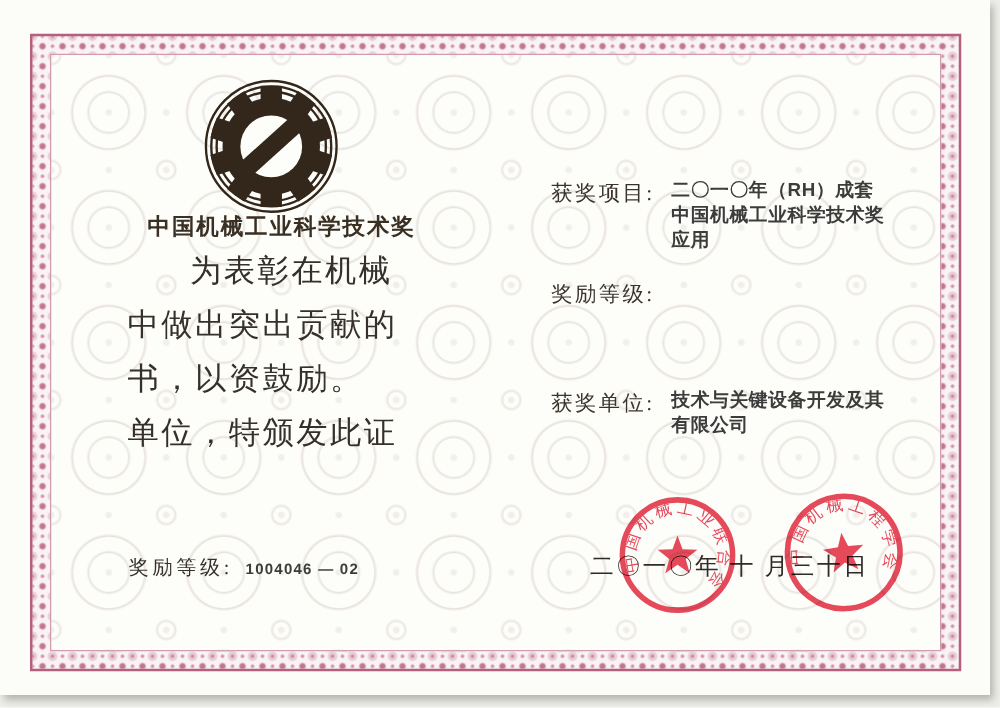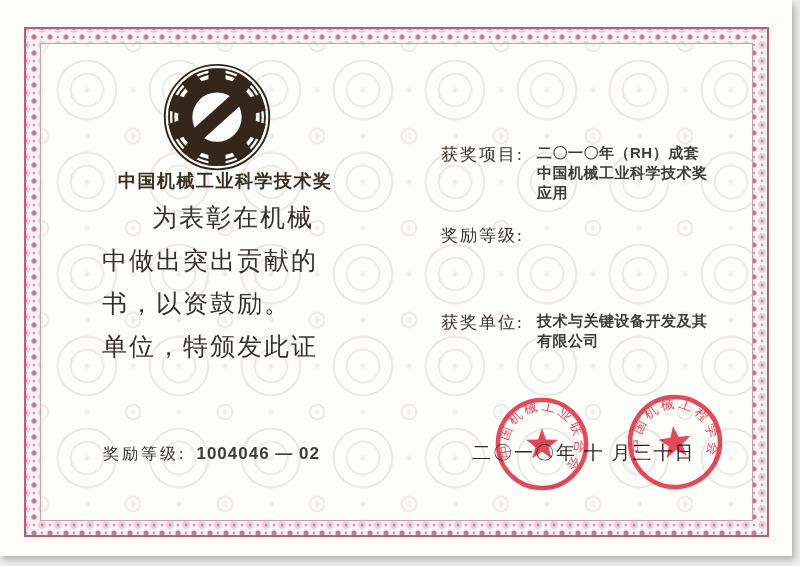--- a/index.html
+++ b/index.html
@@ -52,21 +52,21 @@
   }
   .body-text{
     position:absolute;left:102px;top:196px;width:244px;
     font-size:25px;line-height:43px;letter-spacing:2px;color:#35302a;
   }
   .body-text .line{white-space:nowrap;}
   .body-text .indent{text-indent:50px;}
   .cert-no{position:absolute;left:103px;top:444px;white-space:nowrap;color:#35302a;}
   .cert-no .lbl{font-size:16px;letter-spacing:3px;}
   .cert-no .num{
-    font-family:"Liberation Sans", sans-serif;font-size:17px;font-weight:600;
+    font-family:"Liberation Sans", sans-serif;font-size:12px;font-weight:600;
     letter-spacing:1px;margin-left:10px;color:#3c3c3c;
   }
   .flabel{
     position:absolute;left:441px;font-size:17px;letter-spacing:2px;
     color:#3a332c;white-space:nowrap;
   }
   .fvalue{
     position:absolute;left:537px;width:204px;
     font-family:"Liberation Sans", sans-serif;font-size:15px;font-weight:bold;
     line-height:20px;letter-spacing:0.5px;color:#3c3c3c;

